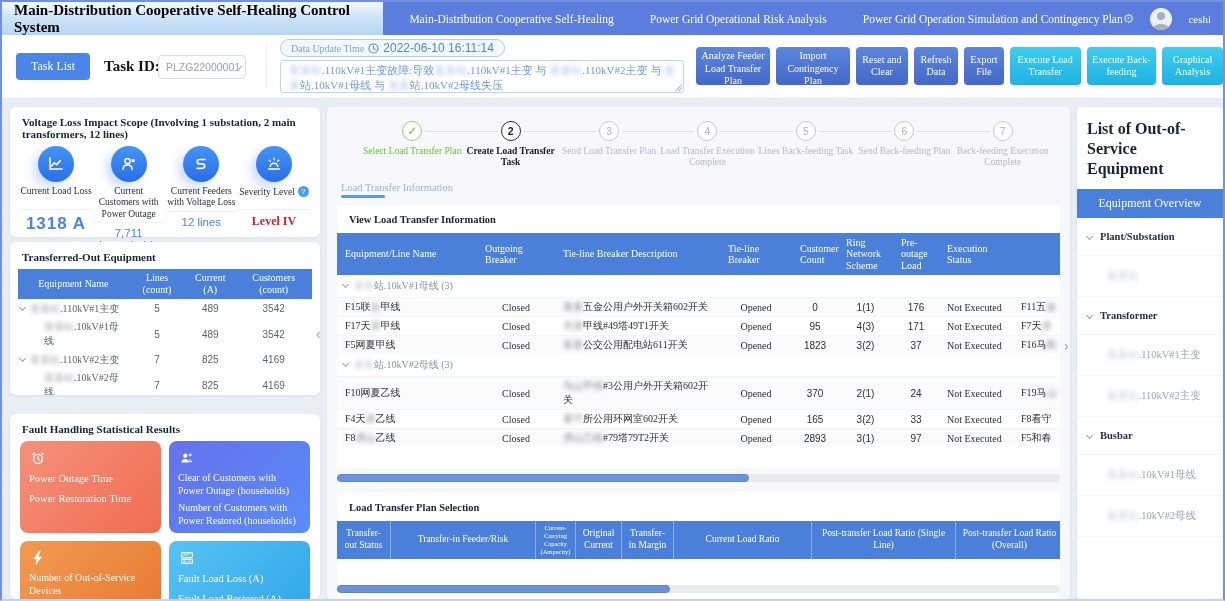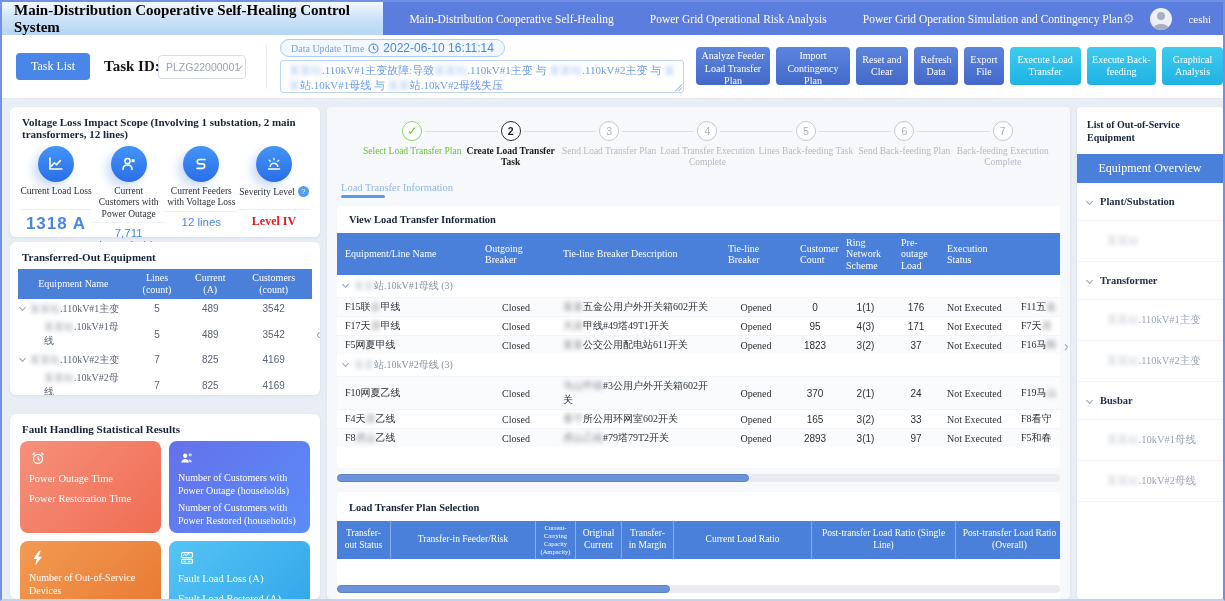--- a/index.html
+++ b/index.html
@@ -127,21 +127,21 @@
   #plan-head{display:flex;width:760px;}
   .ph-cell{background:var(--tableHeader);color:#fff;font-size:9.5px;line-height:1.2;padding:3px 5px;min-height:38px;
     display:flex;align-items:center;justify-content:center;text-align:center;border-right:1px solid rgba(255,255,255,.35);}
   .ph-cell.c2{font-size:6.5px;}
   #hs2{position:absolute;bottom:6px;left:10px;right:10px;margin:0;}
   #hs2 .thumb{width:46%;}
 
   
   #panel-right{left:1075px;top:105px;width:146px;height:492px;position:absolute;background:#fff;border-radius:4px;
     box-shadow:0 1px 3px rgba(30,60,120,.08);overflow:hidden;}
-  .r-title{padding:12px 8px 10px 10px;font-weight:bold;font-size:10px;color:#16233a;line-height:1.25;}
+  .r-title{padding:12px 8px 10px 10px;font-weight:bold;font-size:16px;color:#16233a;line-height:1.25;}
   .r-banner{background:var(--tableHeader);color:#fff;text-align:center;font-size:12px;padding:7px 20px;cursor:pointer;}
   .tree-parent{display:flex;align-items:center;gap:8px;padding:13px 6px 13px 10px;font-size:10.5px;color:#23304a;
     font-weight:bold;border-bottom:1px solid #f2f4f7;cursor:pointer;}
   .tree-child{padding:13px 4px 13px 30px;font-size:10.5px;color:#9aa4b2;border-bottom:1px solid #f2f4f7;cursor:pointer;}
 
   .edge-arrow{position:absolute;color:#98a2b3;font-size:14px;font-family:"Liberation Sans",sans-serif;cursor:pointer;}
   #arrow-left{left:314px;top:324px;}
   #arrow-right{left:1062px;top:336px;}
   .censored{filter:blur(2px);opacity:.6;}
 </style>
@@ -289,21 +289,21 @@
         <div class="f-card theme-salmon"><span><svg viewBox="0 0 20 20">
               <circle cx="10" cy="11" r="5" fill="none" stroke="#fff" stroke-width="1.5"></circle>
               <path d="M10 8.5V11l2 1.4" fill="none" stroke="#fff" stroke-width="1.4" stroke-linecap="round"></path>
               <path d="M4.5 6L6 4.5M15.5 6L14 4.5" stroke="#fff" stroke-width="1.6" stroke-linecap="round"></path>
             </svg></span><p>Power Outage Time</p><p>Power Restoration Time</p></div>
         <div class="f-card theme-indigo"><span><svg viewBox="0 0 20 20">
               <circle cx="8" cy="7.5" r="2.4" fill="#fff"></circle>
               <path d="M3.8 15c0-2.4 1.9-3.8 4.2-3.8s4.2 1.4 4.2 3.8z" fill="#fff"></path>
               <circle cx="13.5" cy="6.5" r="1.8" fill="#fff" opacity=".7"></circle>
               <path d="M12 11.3c2 .1 3.6 1.4 3.6 3.4h-3z" fill="#fff" opacity=".7"></path>
-            </svg></span><p>Number of Customers with Power Outage (households)</p><p>Number of Customers with Power Restored (households)</p></div>
+            </svg></span><p>Clear of Customers with Power Outage (households)</p><p>Number of Customers with Power Restored (households)</p></div>
         <div class="f-card theme-orange"><span><svg viewBox="0 0 20 20">
               <path d="M11 2L5 11h3.5L7 18l7.5-9.5h-4L13 2z" fill="#fff"></path>
             </svg></span><p>Number of Out-of-Service Devices</p></div>
         <div class="f-card theme-sky"><span><svg viewBox="0 0 20 20">
               <rect x="4" y="4" width="12" height="5.5" rx="1" fill="none" stroke="#fff" stroke-width="1.3"></rect>
               <path d="M5.5 8l2-2 1.7 1.3 2-2.3 1.8 1.5" fill="none" stroke="#fff" stroke-width="1.1"></path>
               <rect x="4" y="11.5" width="12" height="4.5" rx="1" fill="none" stroke="#fff" stroke-width="1.3"></rect>
               <path d="M6 13.7h3M11 13.7h3" stroke="#fff" stroke-width="1.2"></path>
             </svg></span><p>Fault Load Loss (A)</p><p>Fault Load Restored (A)</p></div>
       </div>

